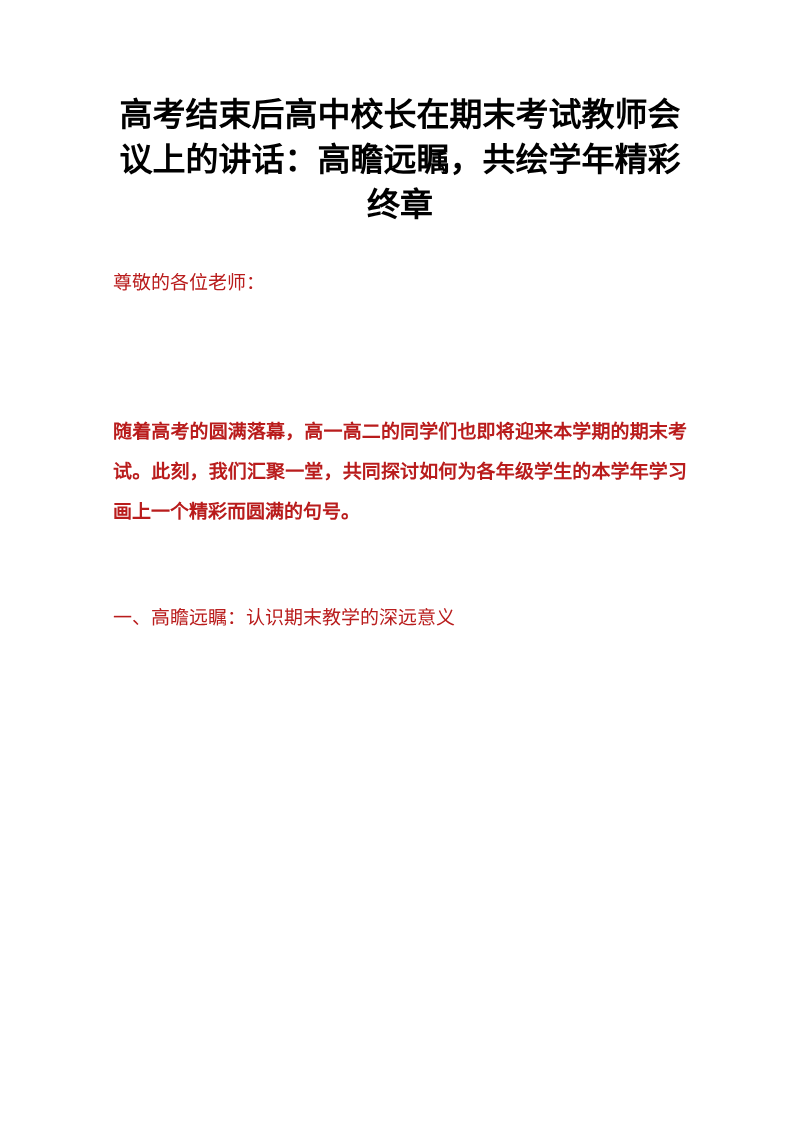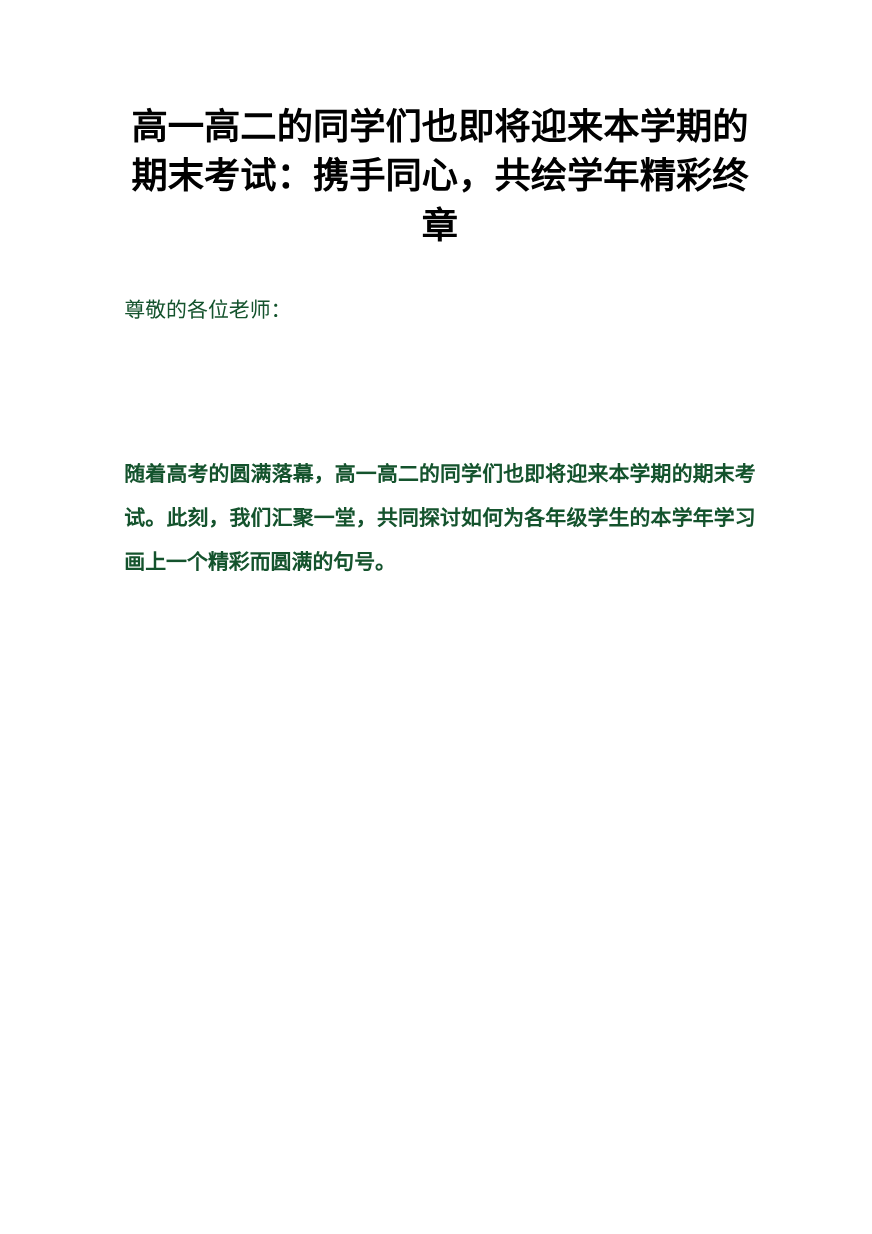--- a/index.html
+++ b/index.html
@@ -29,39 +29,40 @@
     color: #000000;
     letter-spacing: 0px;
   }
   .body-text {
     position: absolute;
     left: 113px;
     width: 574px;
     margin: 0;
     font-size: 19px;
     line-height: 40px;
-    color: #14532d;
+    color: #b91c1c;
     text-align: justify;
     word-break: break-all;
   }
   .salutation   { top: 263px; }
   .greeting     { top: 338px; }
   .intro        { top: 412px; font-weight: bold; }
   .sec-heading  { top: 598px; }
   .sec1-para1   { top: 678px; }
   .sec1-para2   { top: 928px; }
 </style>
 </head>
 <body>
 
 <div class="page">
 
-  <h1 class="doc-title">高一高二的同学们也即将迎来本学期的期末考试：携手同心，共绘学年精彩终章</h1>
+  <h1 class="doc-title">高考结束后高中校长在期末考试教师会议上的讲话：高瞻远瞩，共绘学年精彩终章</h1>
 
   <p class="body-text salutation">尊敬的各位老师：</p>
 
 
   <p class="body-text intro">随着高考的圆满落幕，高一高二的同学们也即将迎来本学期的期末考试。此刻，我们汇聚一堂，共同探讨如何为各年级学生的本学年学习画上一个精彩而圆满的句号。</p>
 
+  <p class="body-text sec-heading">一、高瞻远瞩：认识期末教学的深远意义</p>
 
 
 
 </div>
 
 </body></html>

